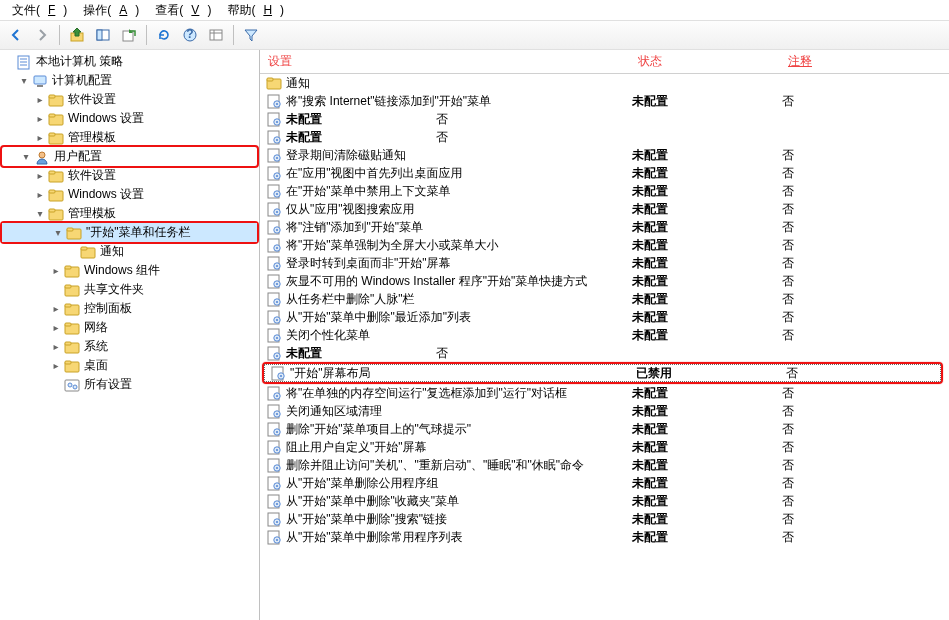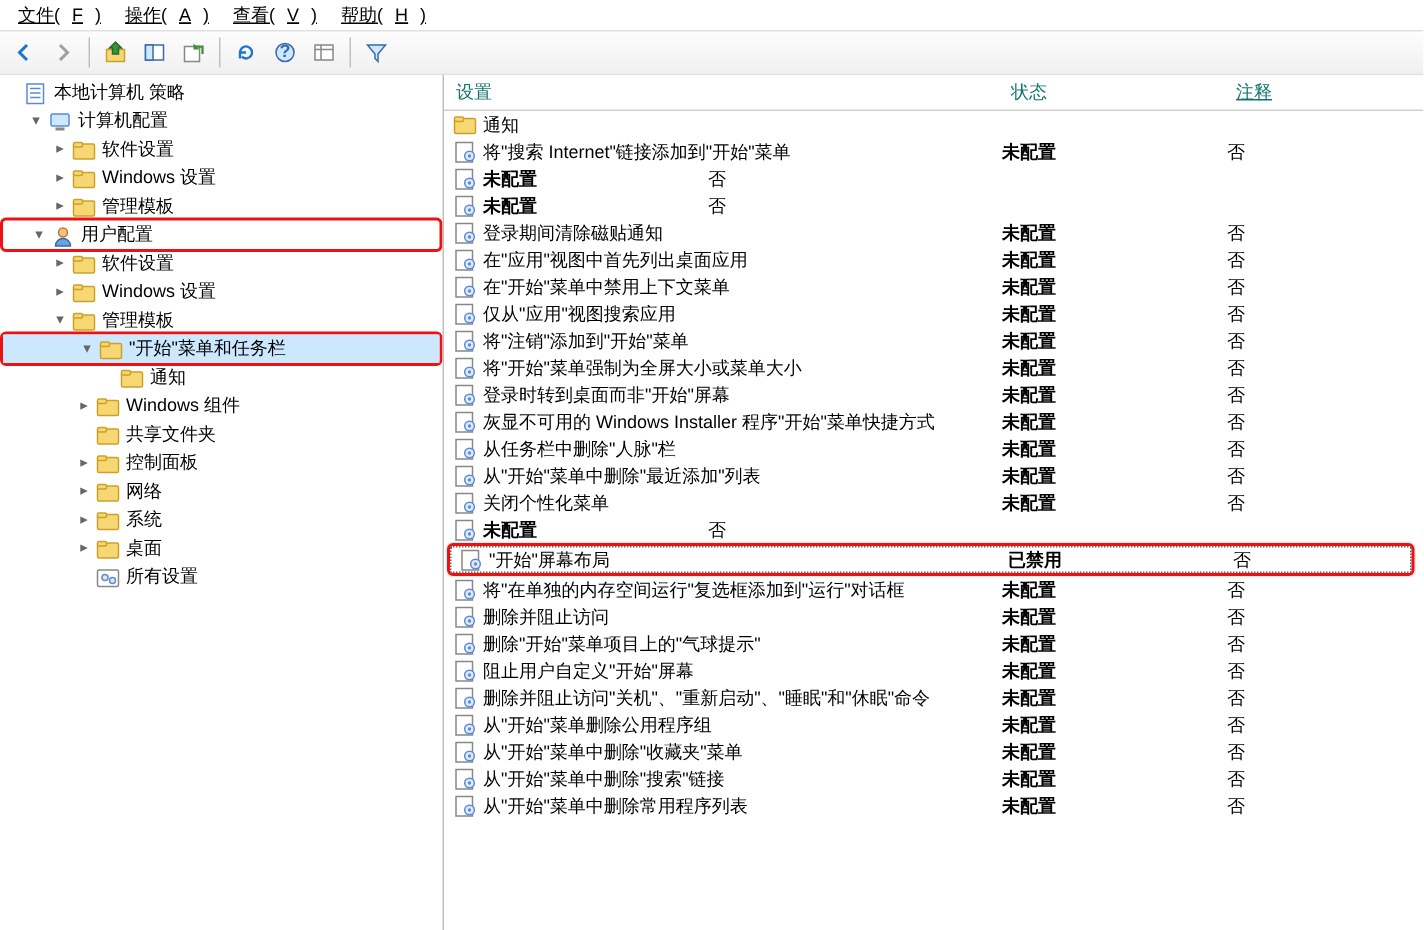--- a/index.html
+++ b/index.html
@@ -1,48 +1,48 @@
 <!DOCTYPE html>
 <html><head>
 <meta charset="utf-8">
 <style>
 * { box-sizing: border-box; margin: 0; padding: 0; font-family: "Microsoft YaHei", "Segoe UI", Tahoma, sans-serif; font-size: 12px; }
 html, body { width: 949px; height: 620px; overflow: hidden; background: #fff; color: #000; }
 
 .menubar { height: 20px; display: flex; align-items: center; padding: 0 4px; background: #fff; }
-.menubar span { padding: 2px 8px; cursor: default; text-decoration: underline; }
+.menubar span { padding: 2px 8px; cursor: default; }
 .menubar .accel { text-decoration: underline; }
 
 .toolbar { height: 30px; border-top: 1px solid #e0e0e0; border-bottom: 1px solid #e0e0e0; background: linear-gradient(#fdfdfd,#f0f0f0); display: flex; align-items: center; padding: 0 4px; gap: 2px; }
 .toolbar .sep { width: 1px; height: 20px; background: #c0c0c0; margin: 0 3px; }
 .toolbar .btn { width: 24px; height: 24px; display: flex; align-items: center; justify-content: center; border: 1px solid transparent; }
 
 .content { display: flex; height: 570px; }
-.tree-pane { width: 296px; border-right: 1px solid #c0c0c0; overflow: auto; padding-top: 2px; background: #fff; }
+.tree-pane { width: 260px; border-right: 1px solid #c0c0c0; overflow: auto; padding-top: 2px; background: #fff; }
 .details-pane { flex: 1; overflow: auto; background: #fff; }
 
 .tree { list-style: none; }
 .tree-item { display: flex; align-items: center; height: 19px; padding-right: 4px; white-space: nowrap; cursor: default; }
 .tree-item.selected { background: #cce8ff; }
 
 .expander { width: 16px; text-align: center; color: #666; font-size: 10px; line-height: 1; cursor: pointer; user-select: none; }
 .expander.none { visibility: hidden; }
 
 .node-icon { width: 16px; height: 16px; margin-right: 4px; display: inline-flex; align-items: center; justify-content: center; }
 
 .indent-0 { padding-left: 0px; }
 .indent-1 { padding-left: 16px; }
 .indent-2 { padding-left: 32px; }
 .indent-3 { padding-left: 48px; }
 .indent-4 { padding-left: 64px; }
 
 .highlight-red { border: 2px solid #e11; border-radius: 4px; margin: -2px 0; }
 
 .list-header { display: flex; border-bottom: 1px solid #d0d0d0; background: #fff; height: 24px; align-items: center; position: sticky; top: 0; }
-.col-h { padding: 4px 8px; color: #0f766e; }
+.col-h { padding: 4px 8px; color: #ef4444; }
 .col-setting { flex: 0 0 370px; }
 .col-status { flex: 0 0 150px; }
 .col-comment { flex: 1; text-decoration: underline; }
 
 .list-body { }
 .row { display: flex; align-items: center; height: 18px; padding-left: 6px; white-space: nowrap; cursor: default; }
 .row .ricon { width: 16px; height: 16px; margin-right: 4px; display: inline-flex; align-items: center; justify-content: center; }
 .row .c-setting { flex: 0 0 346px; overflow: hidden; text-overflow: ellipsis; }
 .row .c-status { flex: 0 0 150px; font-weight: bold; }
 .row .c-comment { flex: 1; }
@@ -538,21 +538,21 @@
           <span class="c-setting">将"在单独的内存空间运行"复选框添加到"运行"对话框</span>
           <span class="c-status">未配置</span>
           <span class="c-comment">否</span>
         </div>
         <div class="row">
           <span class="ricon">
             <svg class="svg" width="16" height="16">
               <use href="#ic-setting"></use>
             </svg>
           </span>
-          <span class="c-setting">删除并阻止访问</span>
+          <span class="c-setting">关闭通知区域清理</span>
           <span class="c-status">未配置</span>
           <span class="c-comment">否</span>
         </div>
         <div class="row">
           <span class="ricon">
             <svg class="svg" width="16" height="16">
               <use href="#ic-setting"></use>
             </svg>
           </span>
           <span class="c-setting">删除"开始"菜单项目上的"气球提示"</span>

